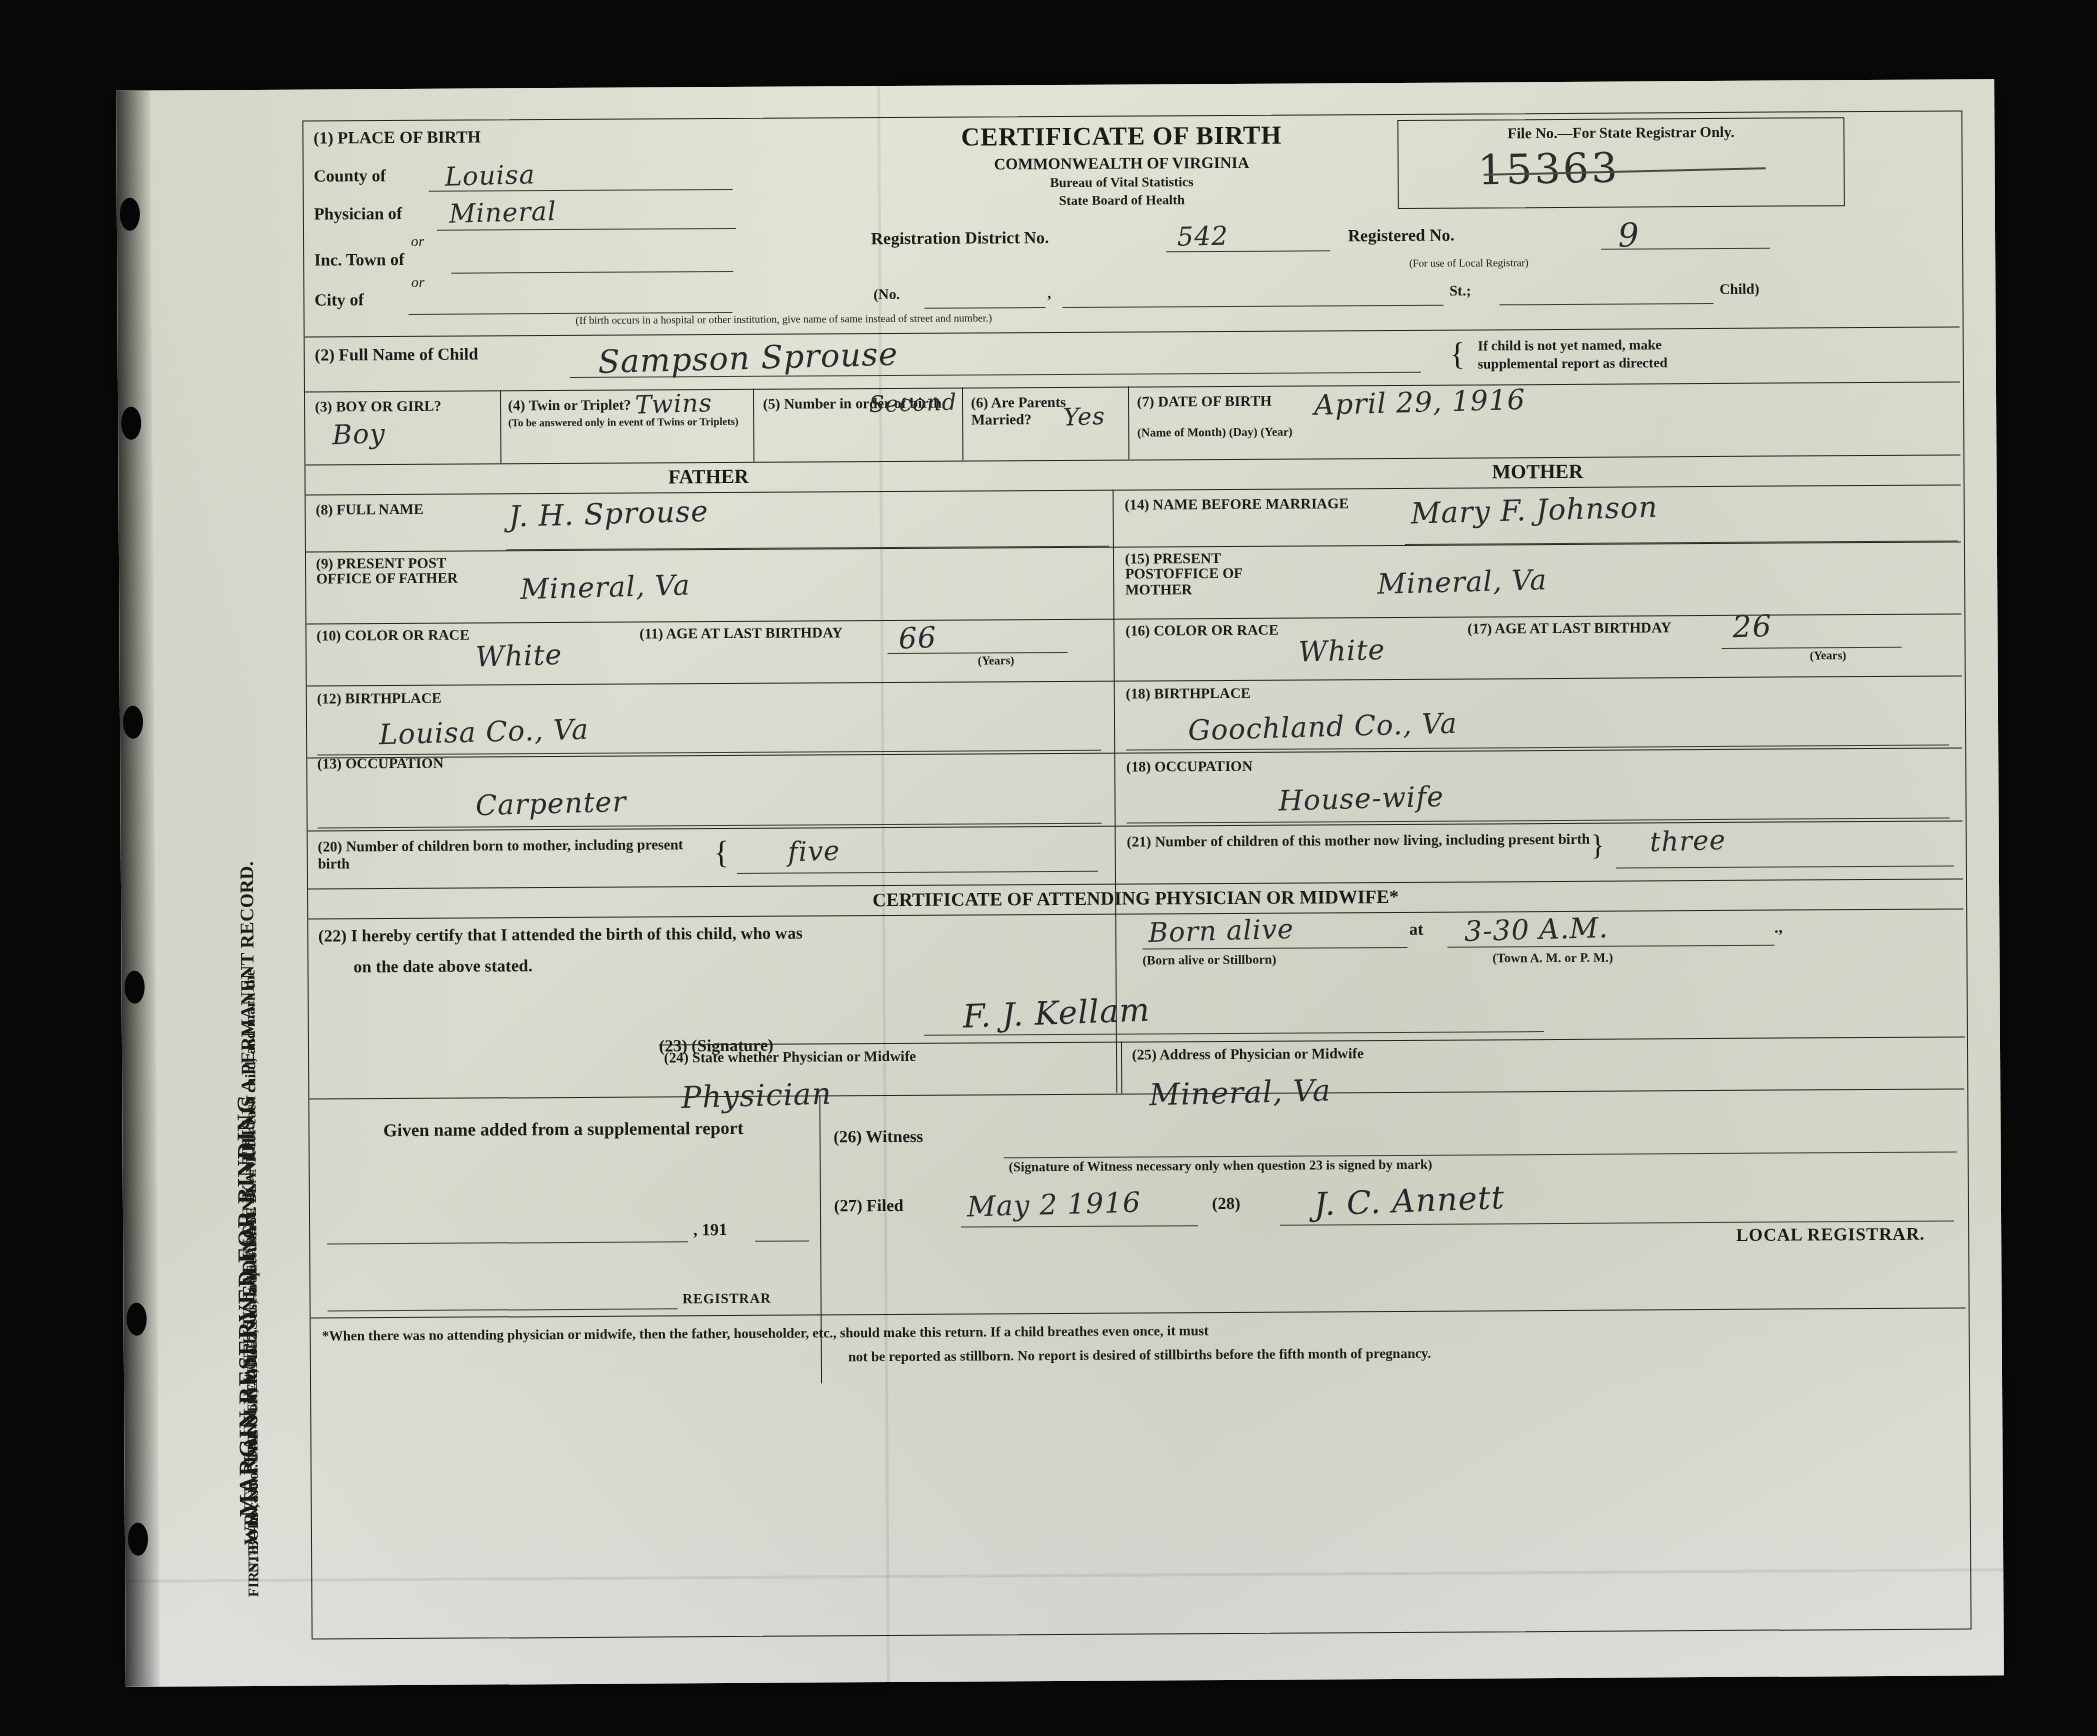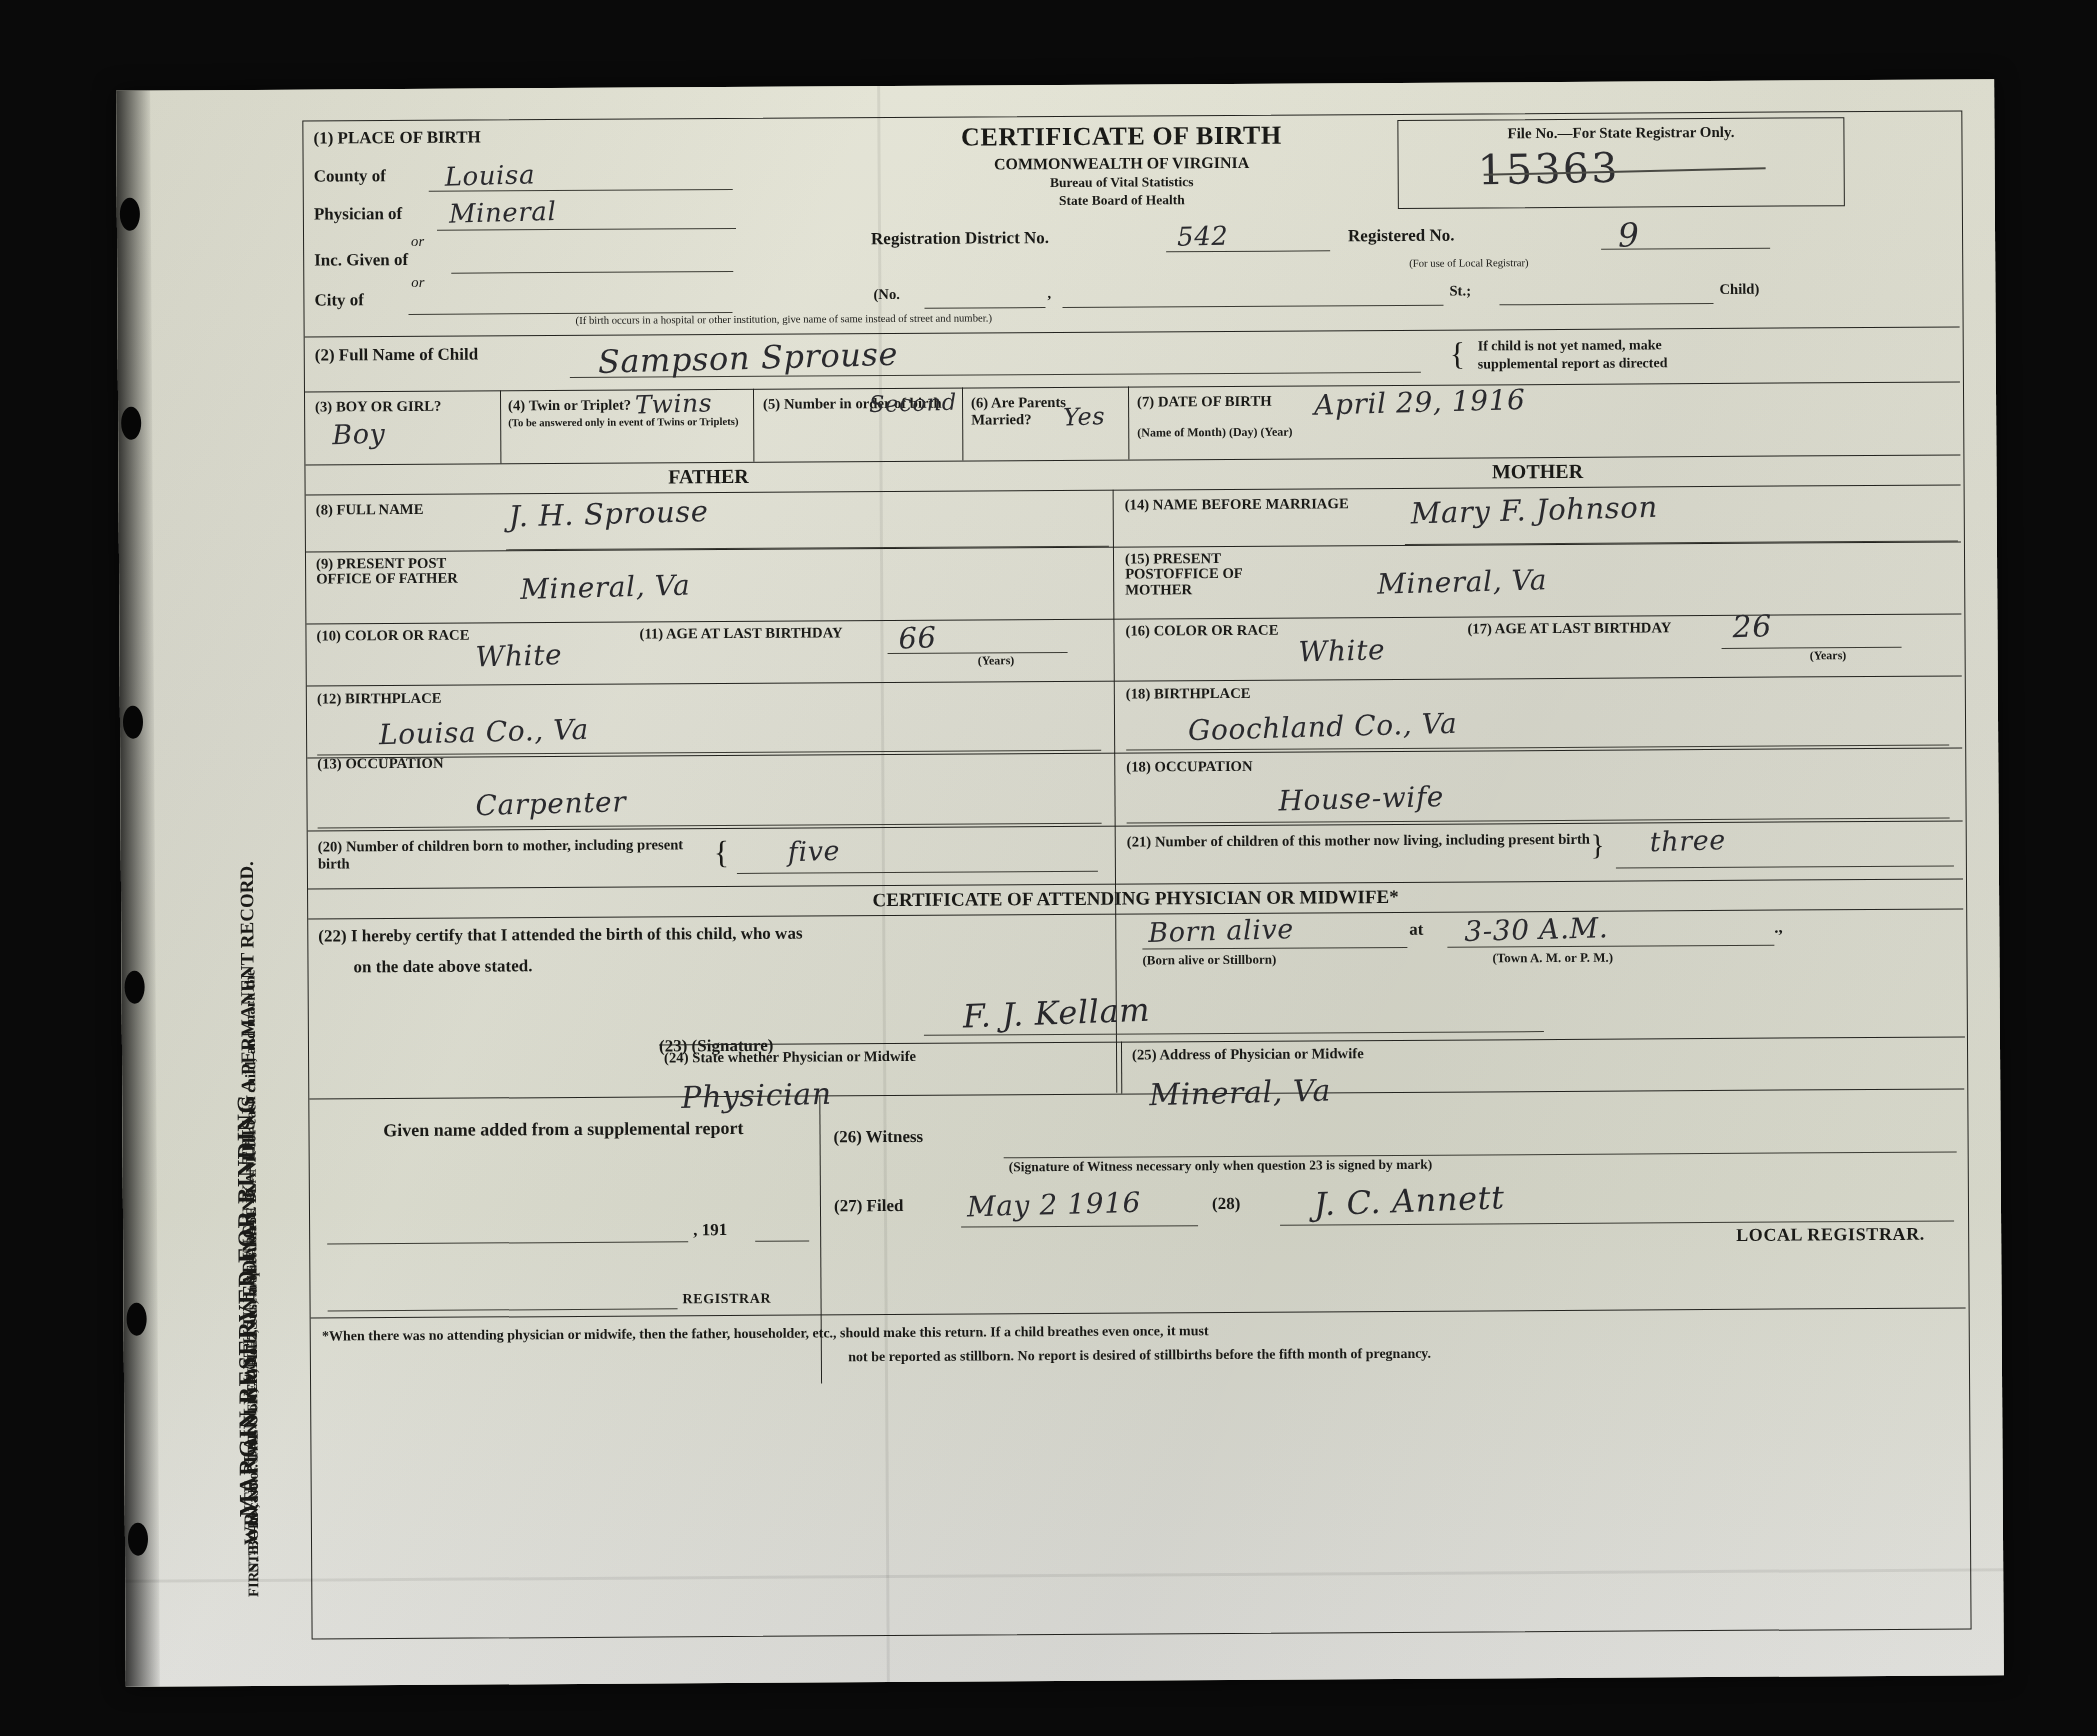--- a/index.html
+++ b/index.html
@@ -131,21 +131,21 @@
       <div class="row rule" style="left:125px;top:43px;width:304px;height:27px;">
         <span class="hw hwbig" style="position:relative;left:16px;top:-3.4px;display:inline-block;">Louisa</span>
       </div>
 
       <div class="row" style="left:10px;top:83px;"><span class="lbl lg">Physician of</span></div>
       <div class="row rule" style="left:133px;top:81px;width:299px;height:28px;">
         <span class="hw hwbig" style="position:relative;left:12.4px;top:-4.5px;display:inline-block;">Mineral</span>
       </div>
 
       <div class="row it md" style="left:107px;top:112px;">or</div>
-      <div class="row" style="left:10px;top:129px;"><span class="lbl lg">Inc. Given of</span></div>
+      <div class="row" style="left:10px;top:129px;"><span class="lbl lg">Inc. Town of</span></div>
       <div class="row rule" style="left:147px;top:127px;width:282px;height:25px;">
         <span class="hw hwbig" style="position:relative;left:11.3px;"></span>
       </div>
 
       <div class="row it md" style="left:107px;top:153px;">or</div>
       <div class="row" style="left:10px;top:169px;"><span class="lbl lg">City of</span></div>
       <div class="row rule" style="left:104px;top:168px;width:324px;height:25px;">
         <span class="hw hwbig" style="position:relative;left:11.3px;"></span>
       </div>
 

